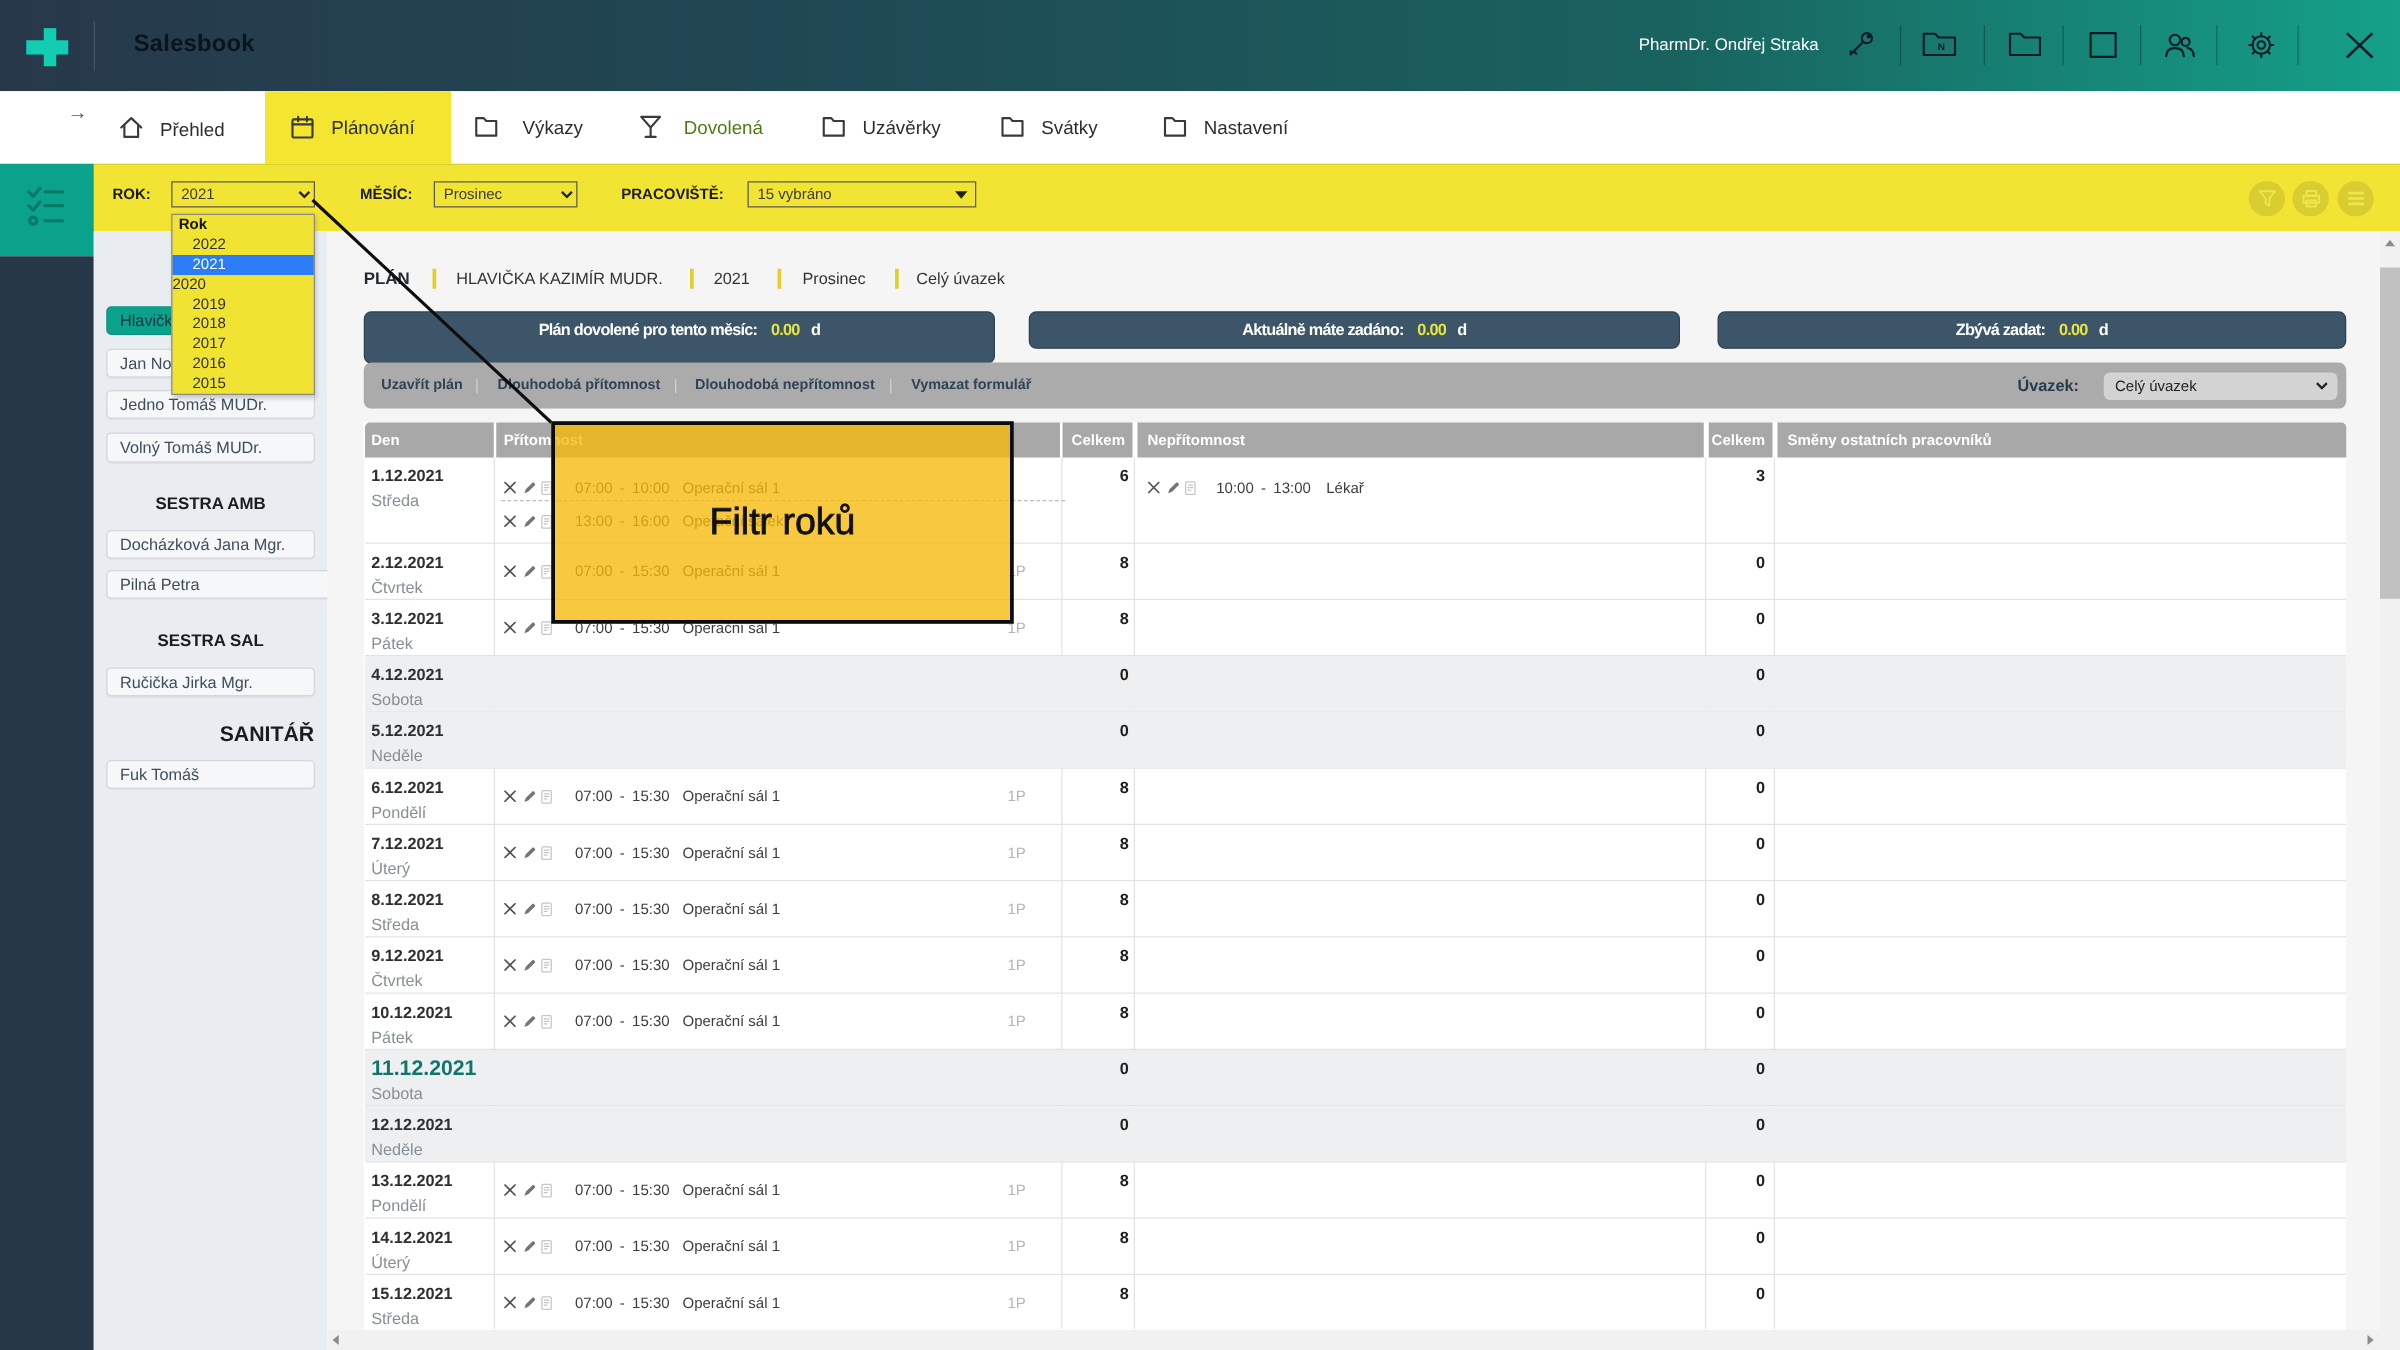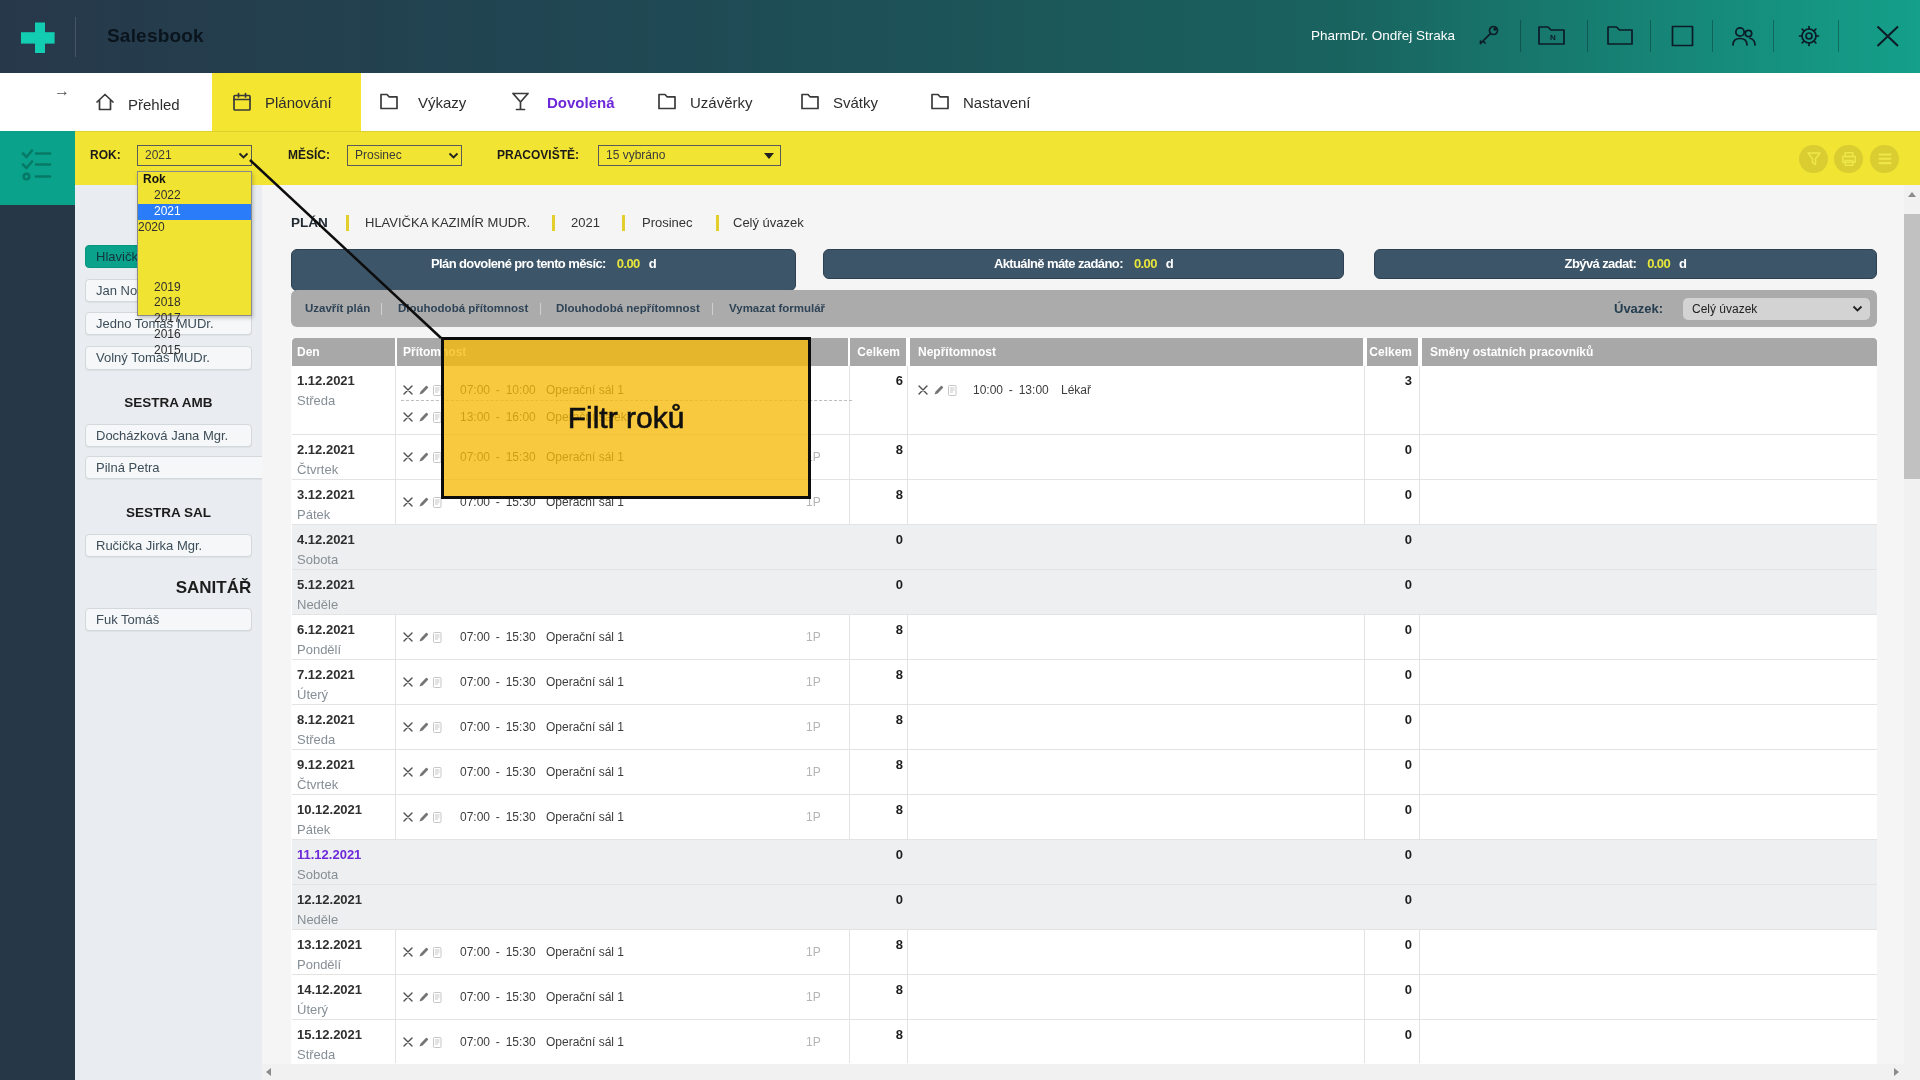--- a/index.html
+++ b/index.html
@@ -67,21 +67,21 @@
     <path d="M2 7.5 H18 M6.5 1.5 V5 M13.5 1.5 V5" stroke="#3a3a3a" stroke-width="1.7" fill="none" stroke-linecap="round" stroke-linejoin="round"></path>
   </svg>
 <div class="txt" style="left:265px;top:94px;font-size:15px;color:#2d2d2d;">Plánování</div>
 <svg style="left:380px;top:93px" width="18" height="17" viewBox="0 0 18 17">
     <path d="M1 15.5 V1.5 H7 L9 3.8 H17 V15.5 Z" stroke="#3a3a3a" stroke-width="1.7" fill="none" stroke-linecap="round" stroke-linejoin="round"></path>
   </svg>
 <div class="txt" style="left:418px;top:94px;font-size:15px;color:#2d2d2d;">Výkazy</div>
 <svg style="left:512px;top:92px" width="17" height="19" viewBox="0 0 17 19">
     <path d="M1 1.5 H16 M1 1.5 L8.5 10 L16 1.5 M8.5 10 V17 M4.5 17.5 H12.5" stroke="#3a3a3a" stroke-width="1.7" fill="none" stroke-linecap="round" stroke-linejoin="round"></path>
   </svg>
-<div class="txt" style="left:547px;top:94px;font-size:15px;color:#6d28d9;font-weight:bold;">Dovolená</div>
+<div class="txt" style="left:547px;top:94px;font-size:15px;color:#4d7c0f;">Dovolená</div>
 <svg style="left:658px;top:93px" width="18" height="17" viewBox="0 0 18 17">
     <path d="M1 15.5 V1.5 H7 L9 3.8 H17 V15.5 Z" stroke="#3a3a3a" stroke-width="1.7" fill="none" stroke-linecap="round" stroke-linejoin="round"></path>
   </svg>
 <div class="txt" style="left:690px;top:94px;font-size:15px;color:#2d2d2d;">Uzávěrky</div>
 <svg style="left:801px;top:93px" width="18" height="17" viewBox="0 0 18 17">
     <path d="M1 15.5 V1.5 H7 L9 3.8 H17 V15.5 Z" stroke="#3a3a3a" stroke-width="1.7" fill="none" stroke-linecap="round" stroke-linejoin="round"></path>
   </svg>
 <div class="txt" style="left:833px;top:94px;font-size:15px;color:#2d2d2d;">Svátky</div>
 <svg style="left:931px;top:93px" width="18" height="17" viewBox="0 0 18 17">
     <path d="M1 15.5 V1.5 H7 L9 3.8 H17 V15.5 Z" stroke="#3a3a3a" stroke-width="1.7" fill="none" stroke-linecap="round" stroke-linejoin="round"></path>
@@ -357,21 +357,21 @@
   </svg>
 <svg style="left:433px;top:811.5px" width="10" height="11" viewBox="0 0 10 11">
     <rect x="0.5" y="0.5" width="7.5" height="10" rx="1" stroke="#c6c6c6" fill="none"></rect>
     <path d="M2 3 H6.5 M2 5 H6.5 M2 7 H5" stroke="#c6c6c6" fill="none"></path>
   </svg>
 <div class="txt" style="left:460px;top:809px;height:16px;line-height:16px;font-size:12px;color:#3c3c3c;word-spacing:2.5px;">07:00 - 15:30</div>
 <div class="txt" style="left:546px;top:809px;height:16px;line-height:16px;font-size:12px;color:#3c3c3c;">Operační sál 1</div>
 <div class="txt" style="left:806px;top:810px;height:15px;line-height:15px;font-size:12px;color:#b5b5b5;">1P</div>
 <div class="abs" style="left:292px;top:840px;width:1585px;height:44px;background:#eeeff0;"></div>
 <div class="abs" style="left:292px;top:884px;width:1585px;height:1px;background:#e3e3e3;"></div>
-<div class="txt" style="left:297px;top:847px;height:15px;line-height:15px;font-size:13px;font-weight:bold;color:#6d28d9;">11.12.2021</div>
+<div class="txt" style="left:297px;top:847px;height:15px;line-height:15px;font-size:17px;font-weight:bold;color:#0f766e;">11.12.2021</div>
 <div class="txt" style="left:297px;top:867px;height:15px;line-height:15px;font-size:13px;color:#868e96;">Sobota</div>
 <div class="txt" style="left:848px;top:847px;height:15px;line-height:15px;font-size:13px;font-weight:bold;color:#1e1e1e;width:55px;text-align:right;">0</div>
 <div class="txt" style="left:1366px;top:847px;height:15px;line-height:15px;font-size:13px;font-weight:bold;color:#1e1e1e;width:46px;text-align:right;">0</div>
 <div class="abs" style="left:292px;top:885px;width:1585px;height:44px;background:#eeeff0;"></div>
 <div class="abs" style="left:292px;top:929px;width:1585px;height:1px;background:#e3e3e3;"></div>
 <div class="txt" style="left:297px;top:892px;height:15px;line-height:15px;font-size:13px;font-weight:bold;color:#2f2f2f;">12.12.2021</div>
 <div class="txt" style="left:297px;top:912px;height:15px;line-height:15px;font-size:13px;color:#868e96;">Neděle</div>
 <div class="txt" style="left:848px;top:892px;height:15px;line-height:15px;font-size:13px;font-weight:bold;color:#1e1e1e;width:55px;text-align:right;">0</div>
 <div class="txt" style="left:1366px;top:892px;height:15px;line-height:15px;font-size:13px;font-weight:bold;color:#1e1e1e;width:46px;text-align:right;">0</div>
 <div class="abs" style="left:292px;top:974px;width:1585px;height:1px;background:#e3e3e3;"></div>
@@ -442,21 +442,21 @@
 <div class="abs" style="left:1904px;top:214px;width:16px;height:265px;background:#c1c1c1;"></div>
 <svg style="left:1908px;top:1070px" width="8" height="6" viewBox="0 0 8 6">
     <polygon points="0,0 8,0 4,5" fill="#8b8b8b"></polygon>
   </svg>
 <div class="abs" style="left:1904px;top:1064px;width:16px;height:16px;background:#f1f1f1;"></div>
 <div class="abs" style="left:137px;top:171px;width:115px;height:145px;background:#f1e331;border:1px solid #8b8b8b;box-shadow:1px 2px 4px rgba(0,0,0,0.22);z-index:30;">
 <div style="font-size:12px;height:15.9px;line-height:15.9px;padding-left:5px;font-weight:bold;color:#111;">Rok</div>
 <div style="font-size:12px;height:15.9px;line-height:15.9px;padding-left:16px;color:#2e2e2e;">2022</div>
 <div style="font-size:12px;height:15.9px;line-height:15.9px;padding-left:16px;background:#2b7cf8;color:#fff;">2021</div>
 <div style="font-size:12px;height:15.9px;line-height:15.9px;color:#2e2e2e;">2020</div>
-<div style="font-size:12px;height:15.9px;line-height:15.9px;padding-left:16px;color:#2e2e2e;margin-top:44px;">2019</div>
+<div style="font-size:12px;height:15.9px;line-height:15.9px;padding-left:16px;color:#2e2e2e;">2019</div>
 <div style="font-size:12px;height:15.9px;line-height:15.9px;padding-left:16px;color:#2e2e2e;">2018</div>
 <div style="font-size:12px;height:15.9px;line-height:15.9px;padding-left:16px;color:#2e2e2e;">2017</div>
 <div style="font-size:12px;height:15.9px;line-height:15.9px;padding-left:16px;color:#2e2e2e;">2016</div>
 <div style="font-size:12px;height:15.9px;line-height:15.9px;padding-left:16px;color:#2e2e2e;">2015</div>
 </div>
 <svg style="left:0;top:0;z-index:25;pointer-events:none" width="1920" height="1080" viewBox="0 0 1920 1080">
     <line x1="250" y1="160" x2="441" y2="338" stroke="#0d0d0d" stroke-width="2.5"></line>
   </svg>
 <div class="abs" style="left:441px;top:337px;width:370px;height:162px;background:rgba(246,184,8,0.78);border:3px solid #0c0c0c;z-index:26;display:flex;align-items:center;justify-content:center;font-size:30px;-webkit-text-stroke:0.6px #101010;color:#101010;">Filtr roků</div>
 </body></html>

